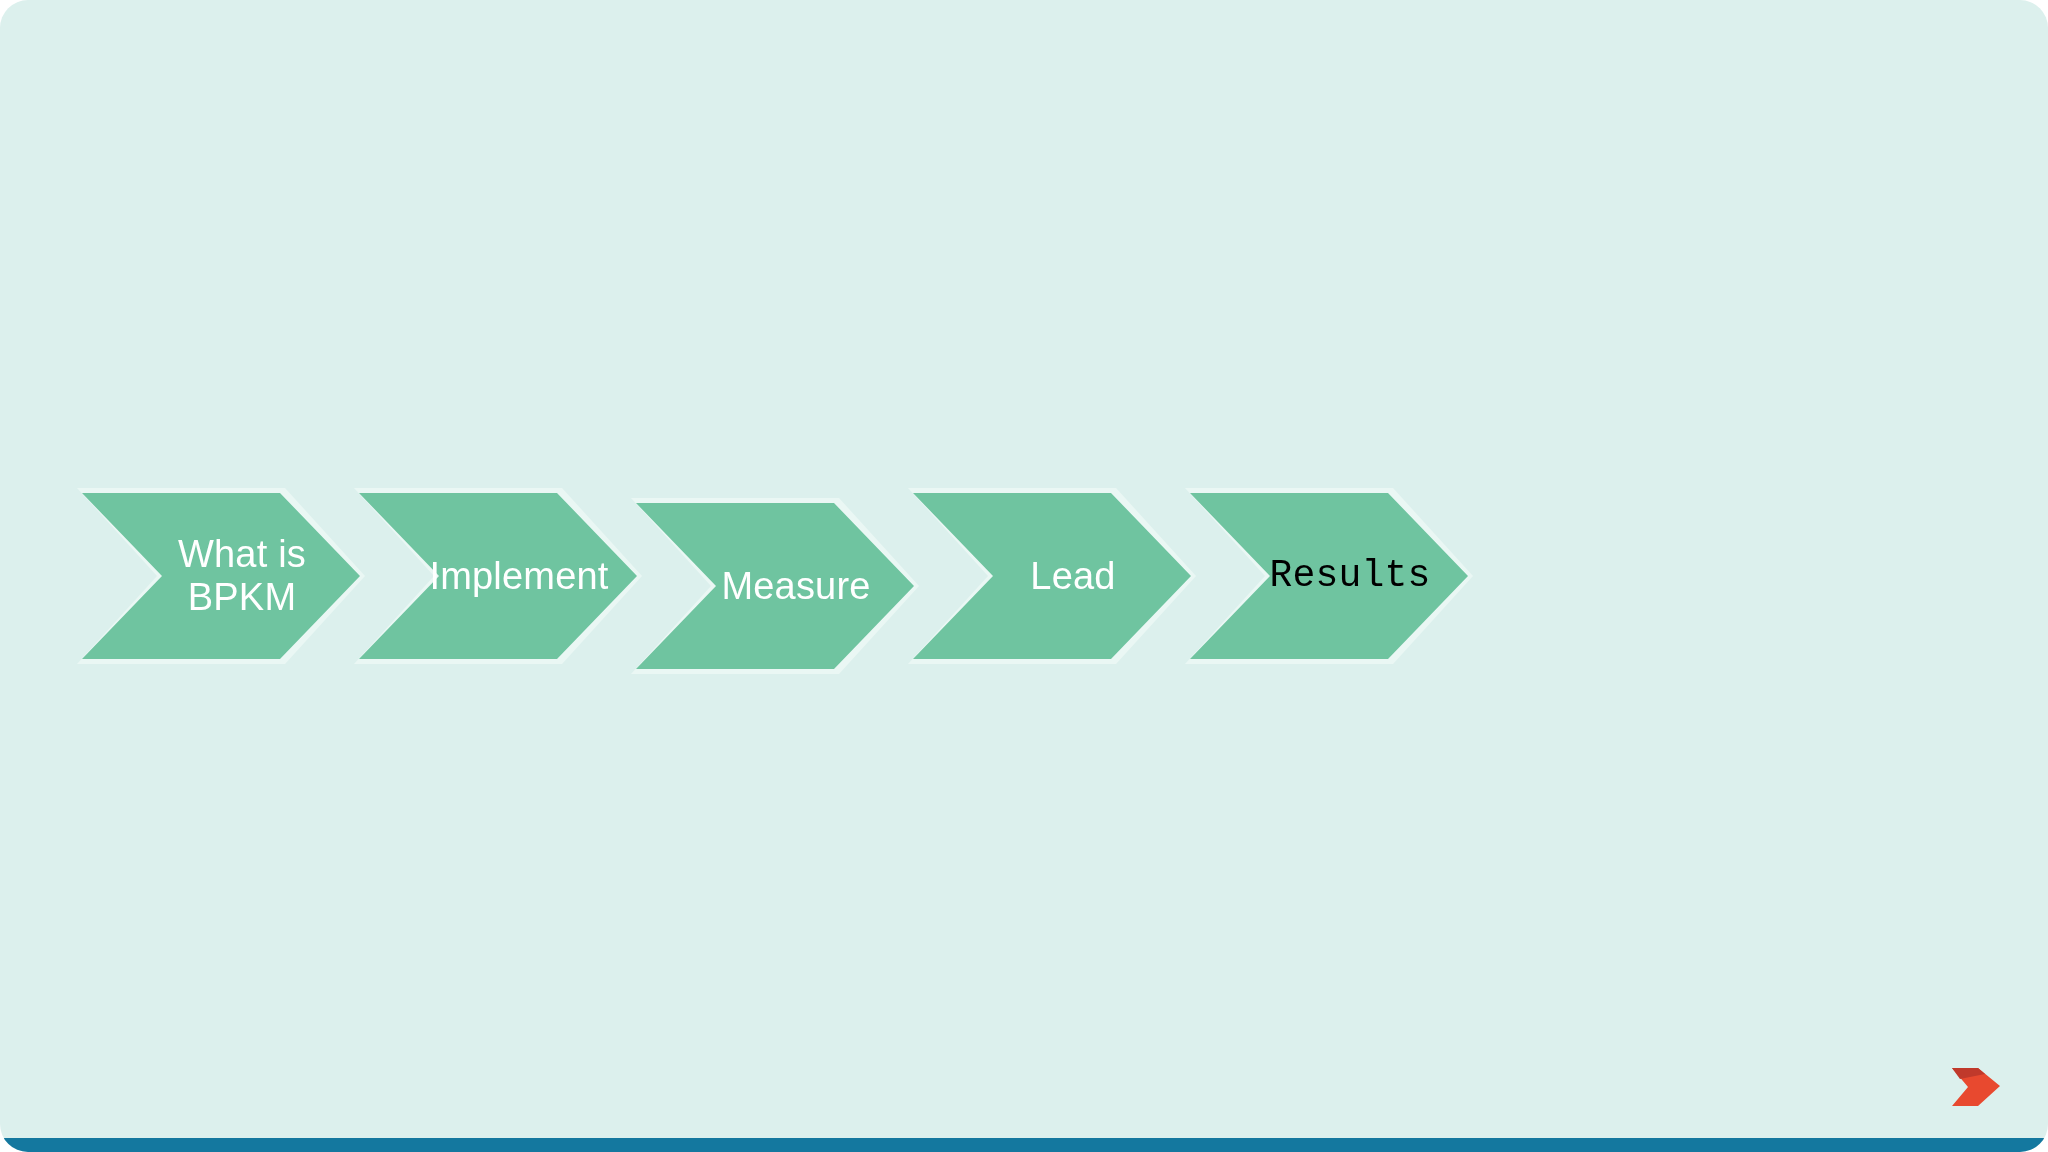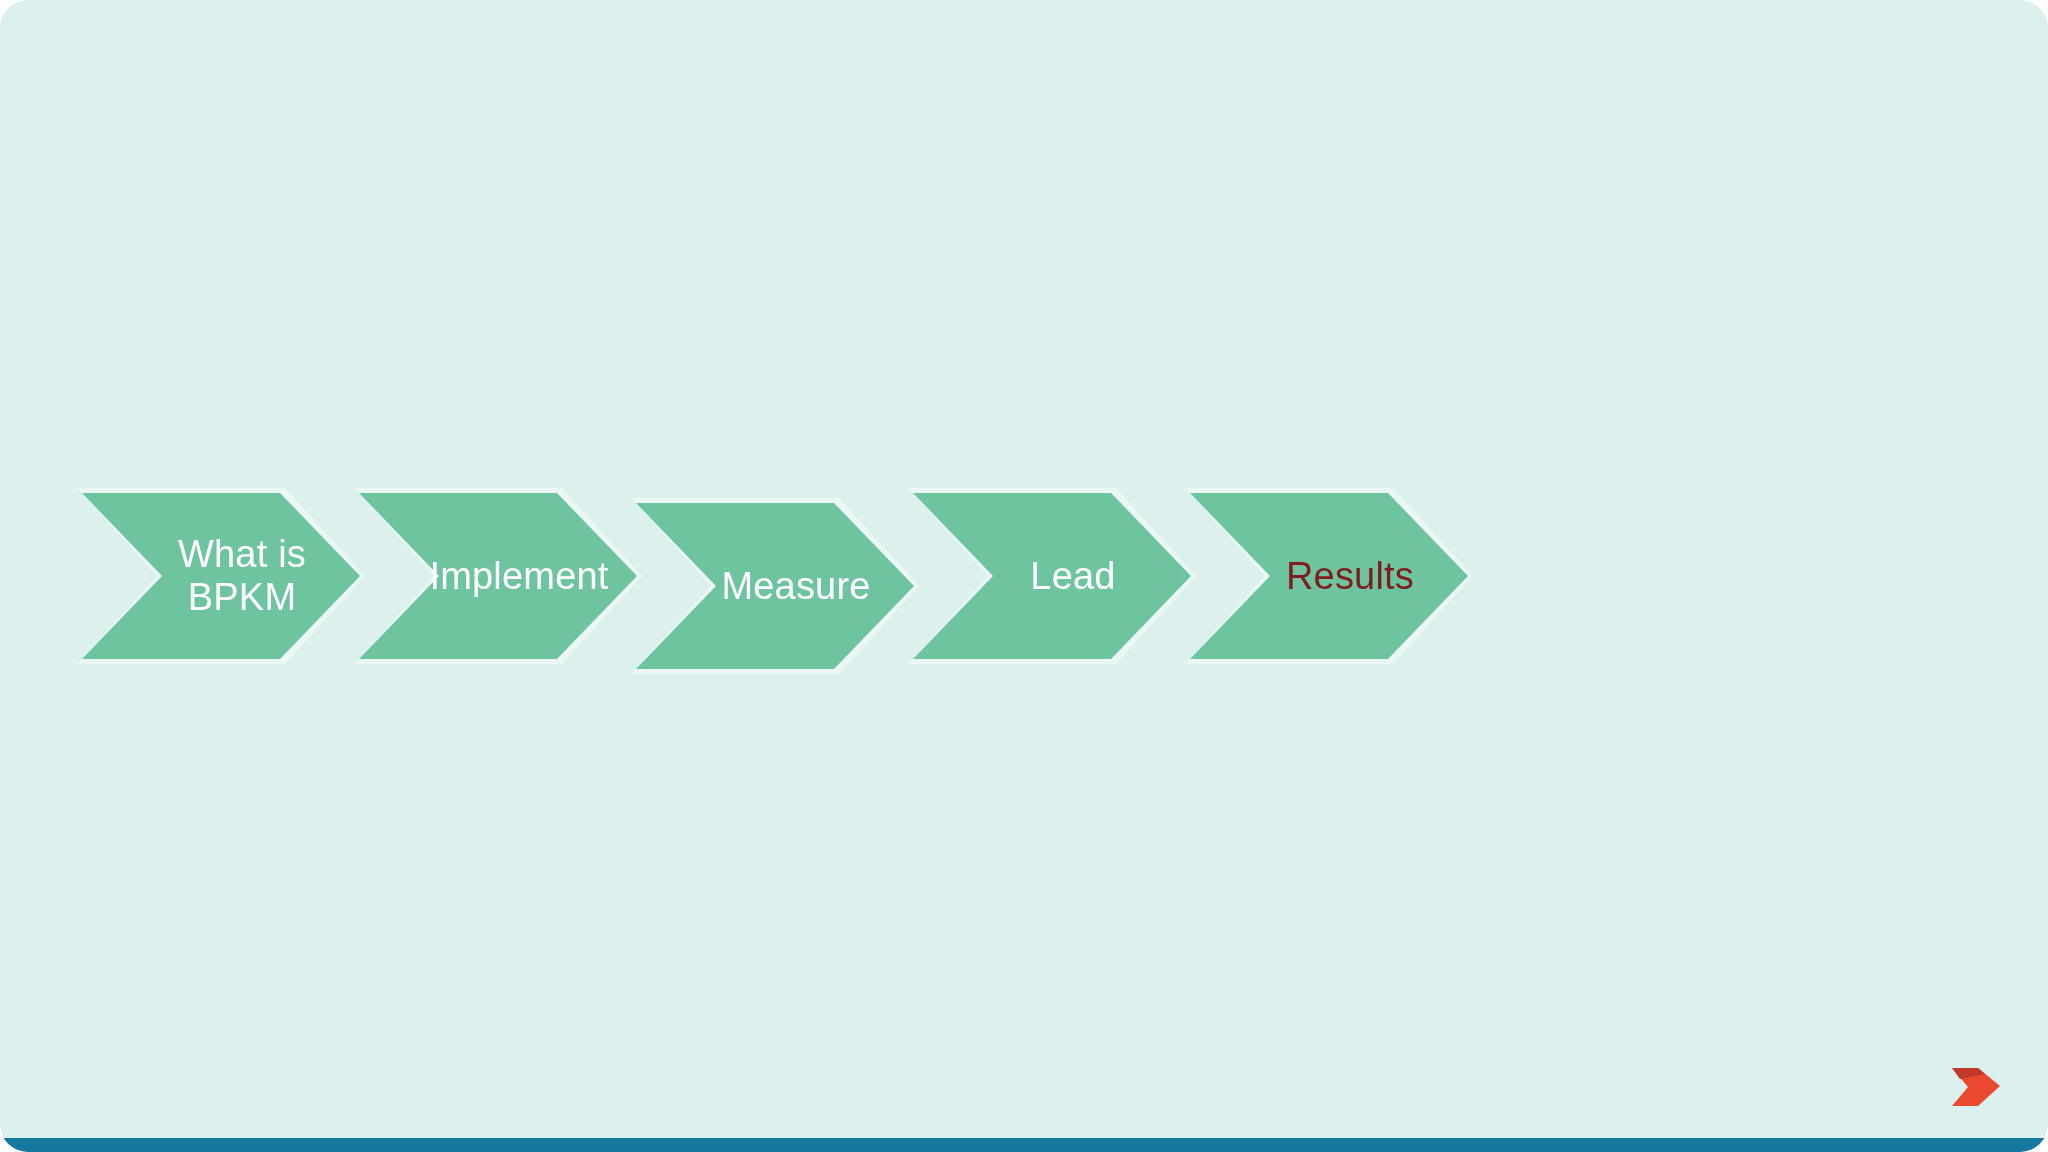--- a/index.html
+++ b/index.html
@@ -126,21 +126,21 @@
 
     <div class="chevron-step" style="left: 913px; width: 278px; z-index: 2;">
       <div class="chevron-halo" style="background: rgb(234, 247, 244);"></div>
       <div class="chevron-shape" style="background: rgb(111, 196, 160);"></div>
       <div class="chevron-label" style="color: rgb(255, 255, 255);">Lead</div>
     </div>
 
     <div class="chevron-step" style="left: 1190px; width: 278px; z-index: 1;">
       <div class="chevron-halo" style="background: rgb(234, 247, 244);"></div>
       <div class="chevron-shape" style="background: rgb(111, 196, 160);"></div>
-      <div class="chevron-label" style="color: #7f1d1d;">Results</div>
+      <div class="chevron-label" style="color: #000000; font-family: Liberation Mono, monospace;">Results</div>
     </div>
 
   </div>
 
   <div id="logo-mark">
     <svg width="76" height="76" viewBox="0 0 76 76" aria-hidden="true">
       <path d="M14 22 L40 22 L62 40 L40 60 L14 60 L30 41 Z" fill="#e8492f"></path>
       <path d="M14 22 L40 22 L47 28 L22 33 Z" fill="#c0392b"></path>
     </svg>
   </div>

